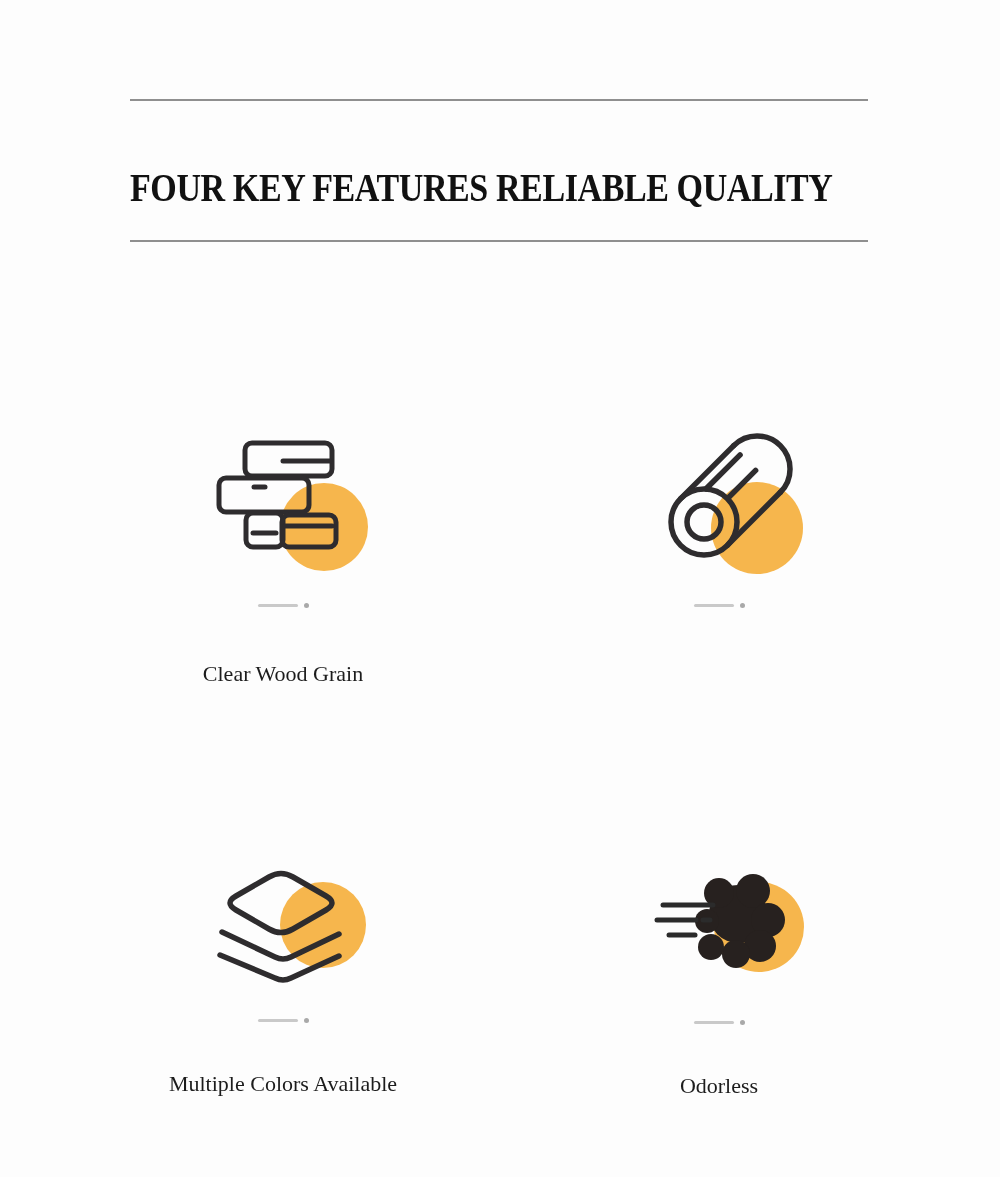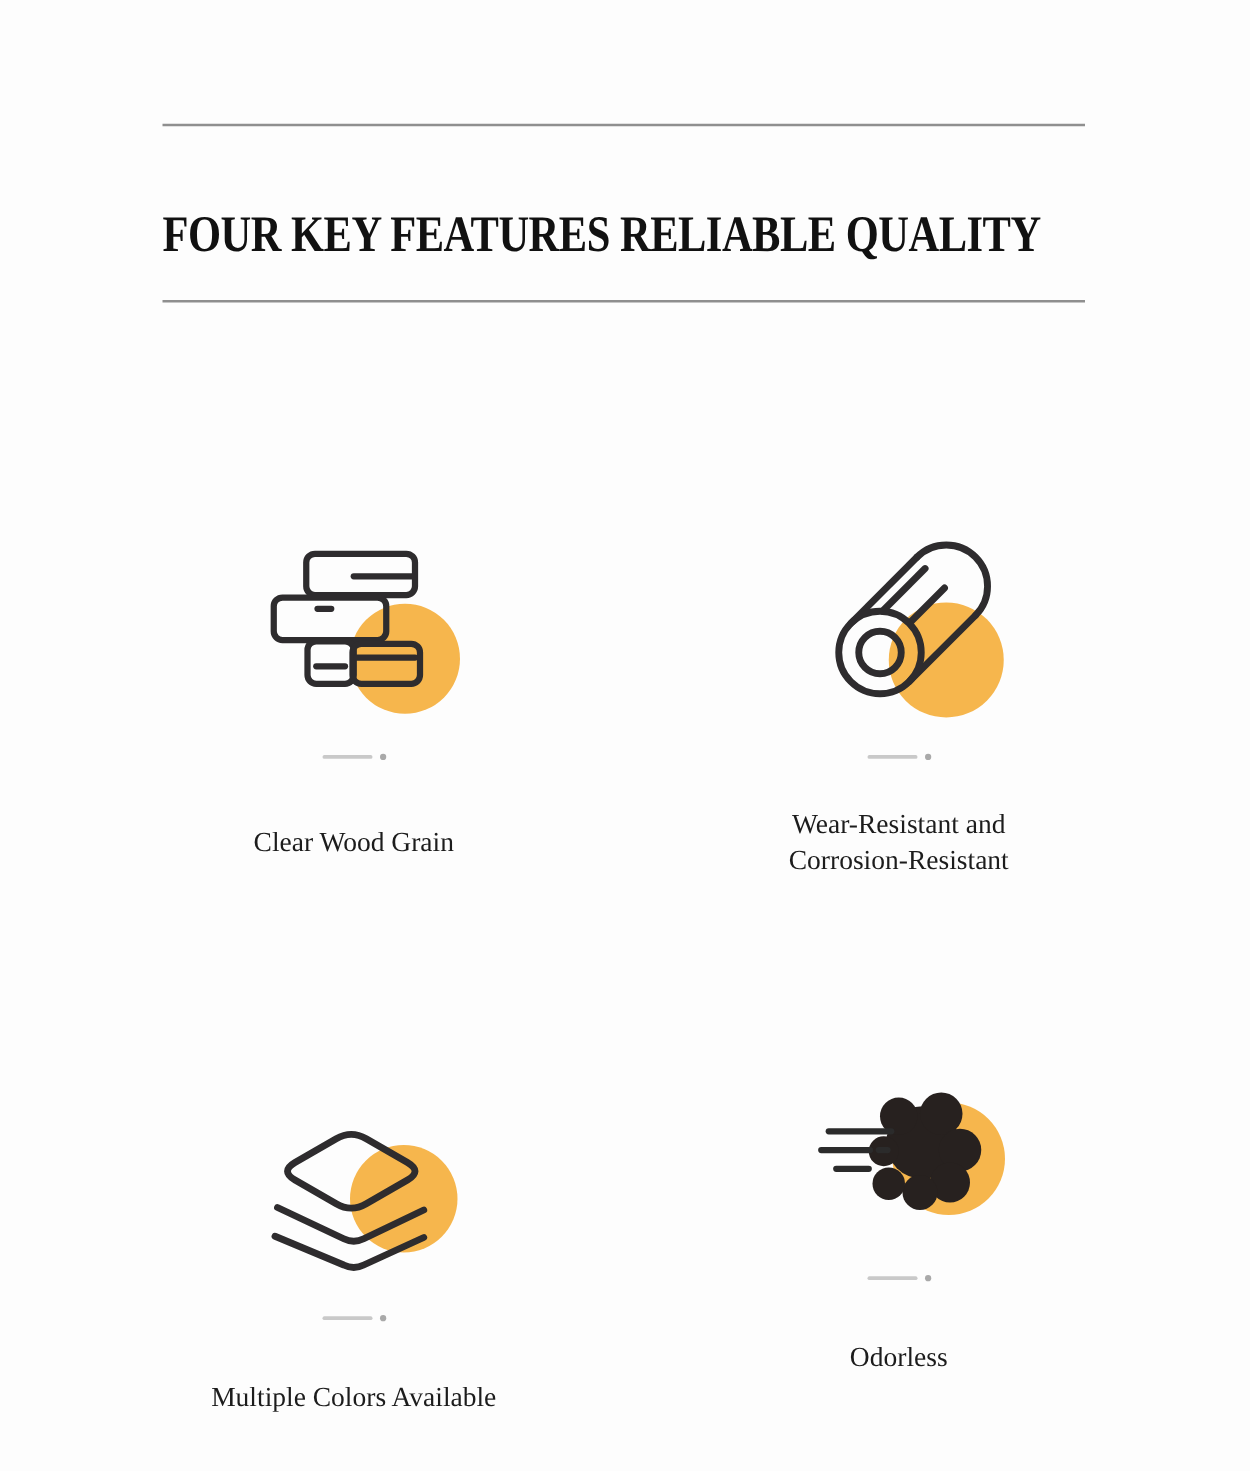--- a/index.html
+++ b/index.html
@@ -27,21 +27,21 @@
     white-space:nowrap;
   }
 
   
   .feature-cell{
     position:absolute;width:380px;
     display:flex;flex-direction:column;align-items:center;
   }
   .cell-r1c1{left:93px;top:430px;}
   .cell-r1c2{left:529px;top:430px;}
-  .cell-r2c1{left:93px;top:882px;}
+  .cell-r2c1{left:93px;top:848px;}
   .cell-r2c2{left:529px;top:850px;justify-content:space-between;}
 
   .icon-box{width:175px;height:160px;}
   .icon-box svg{display:block;}
 
   .mini-divider{
     display:flex;align-items:center;height:5px;
   }
   .cell-r1c1 .mini-divider,.cell-r1c2 .mini-divider{margin-top:13px;}
   .cell-r2c1 .mini-divider,.cell-r2c2 .mini-divider{margin-top:10px;}
@@ -107,21 +107,20 @@
           <path d="M106 92 H145"></path>
           <circle cx="72" cy="92" r="33"></circle>
           <circle cx="72" cy="92" r="17"></circle>
         </g>
       </svg>
     </div>
     <div class="mini-divider">
       <span class="bar"></span>
       <span class="dot"></span>
     </div>
-    <div class="feature-label">Wear-Resistant and Corrosion-Resistant</div>
   </div>
 
   <div class="feature-cell cell-r2c1">
     <div class="icon-box">
       <svg width="175" height="160" viewBox="0 0 175 160" xmlns="http://www.w3.org/2000/svg">
         <circle cx="127" cy="77" r="43" fill="#F6B64D"></circle>
         <g fill="none" stroke="#2e2c2e" stroke-width="5.5" stroke-linecap="round" stroke-linejoin="round">
           <path d="M97 29 L130 48 Q142 55 130 62 L97 81 Q85 88 73 81 L40 62 Q28 55 40 48 L73 29 Q85 22 97 29 Z"></path>
           <path d="M26 84 L79 109 Q87 113 95 109 L143 86"></path>
           <path d="M24 107 L79 130 Q87 134 95 130 L143 108"></path>

